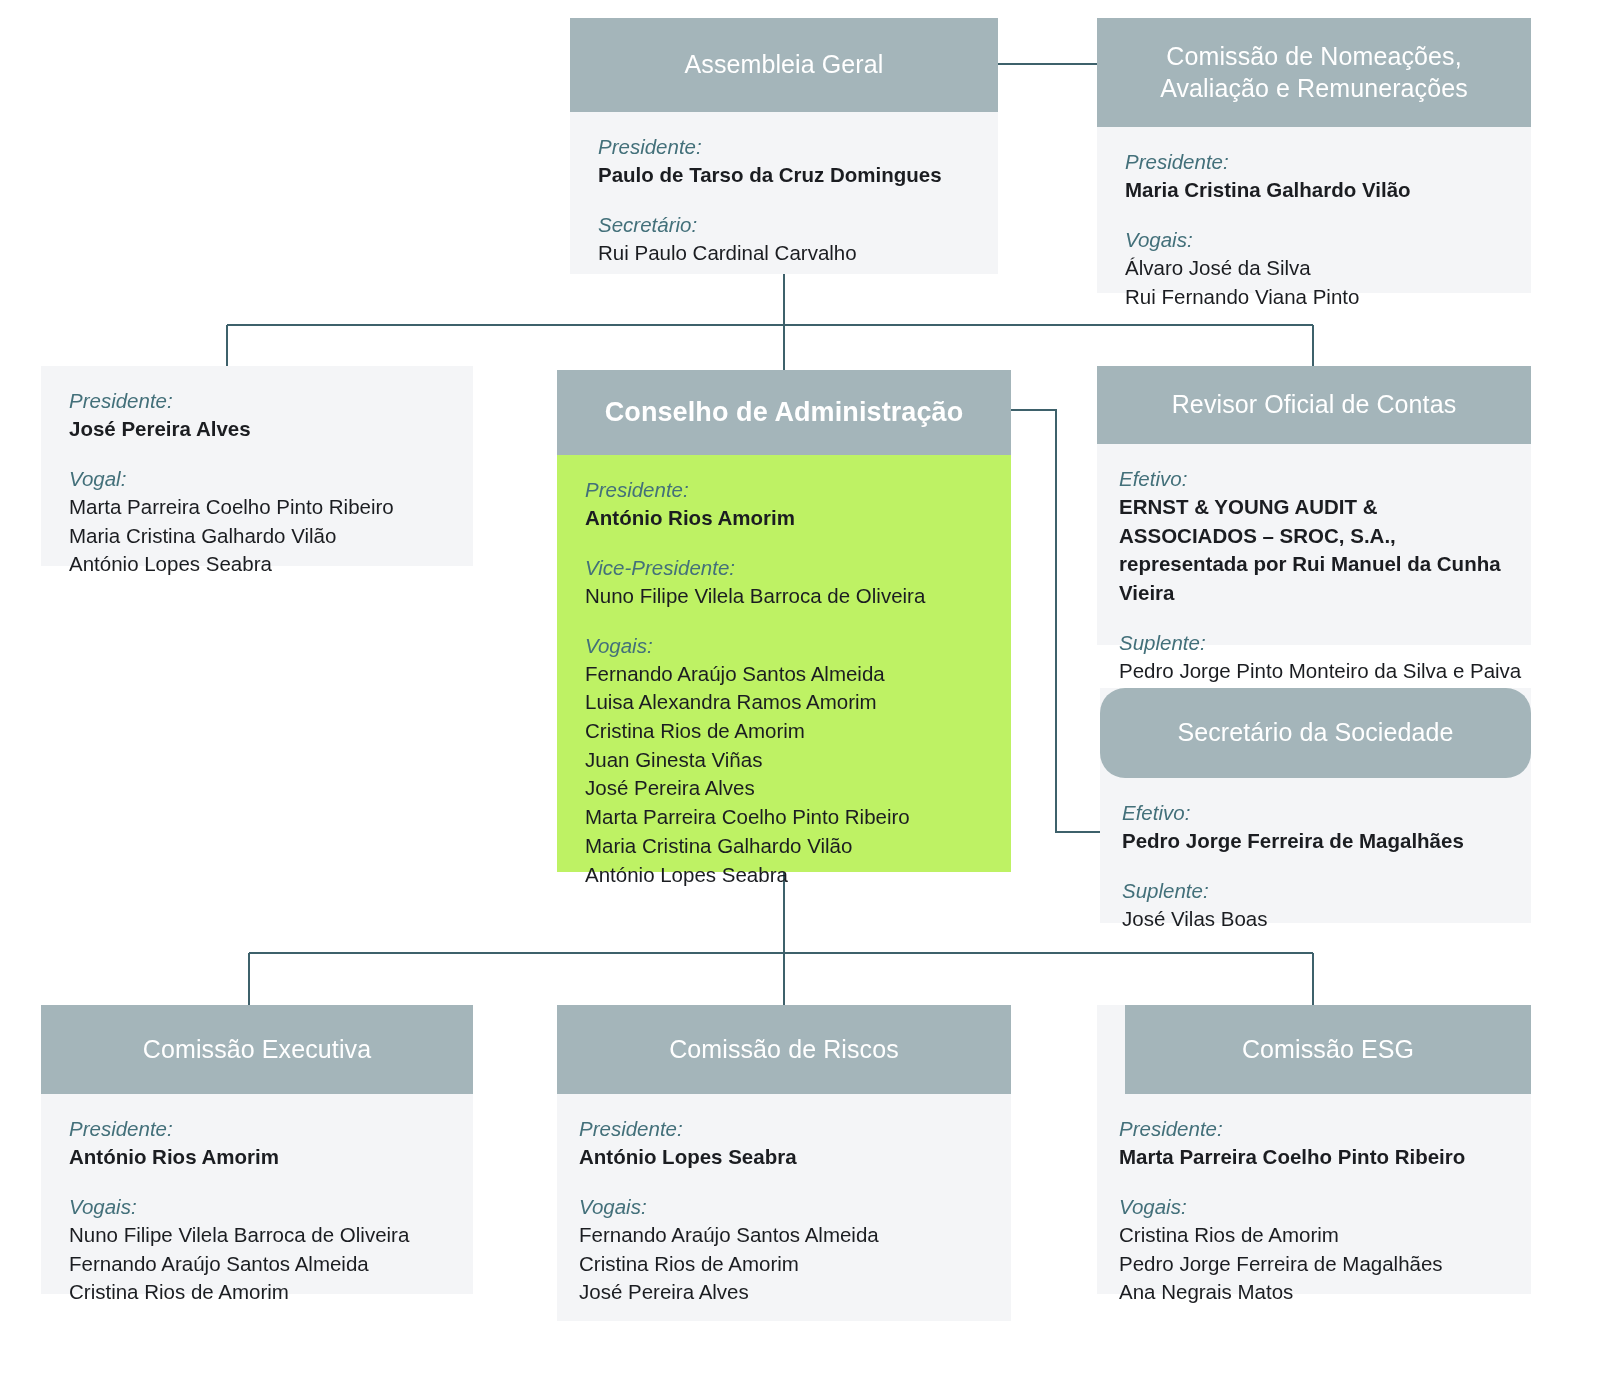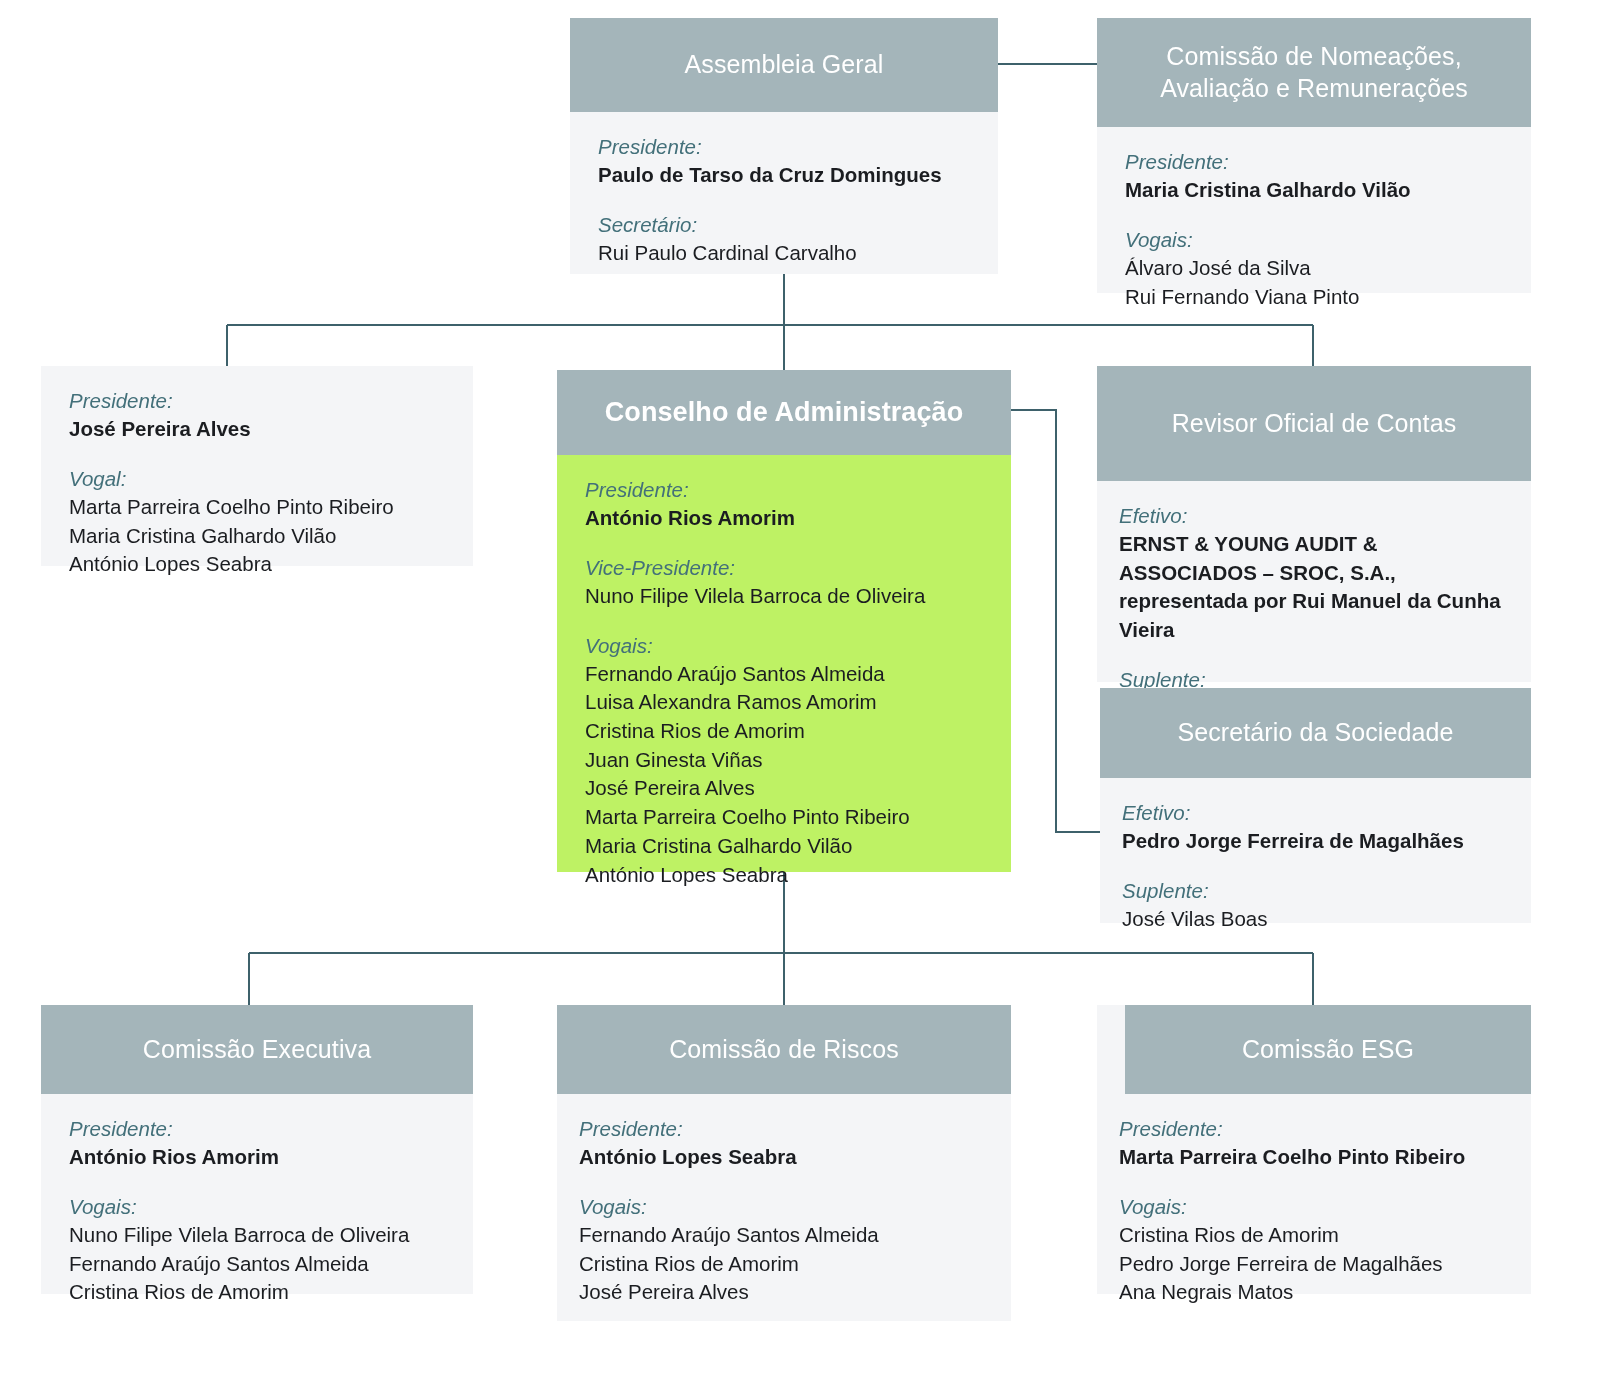--- a/index.html
+++ b/index.html
@@ -159,35 +159,35 @@
         <div class="nm">Juan Ginesta Viñas</div>
         <div class="nm">José Pereira Alves</div>
         <div class="nm">Marta Parreira Coelho Pinto Ribeiro</div>
         <div class="nm">Maria Cristina Galhardo Vilão</div>
         <div class="nm">António Lopes Seabra</div>
       </div>
     </div>
   </div>
 
   <div class="node" style="left:1097px; top:366px; width:434px;">
-    <div class="hdr" style="height:115px;">Revisor Oficial de Contas</div>
+    <div class="hdr" style="height:78px;">Revisor Oficial de Contas</div>
     <div class="body" style="height:201px; padding-left:22px; padding-right:12px;">
       <div class="grp">
         <div class="lbl">Efetivo:</div>
         <div class="nm b wrap">ERNST &amp; YOUNG AUDIT &amp; ASSOCIADOS – SROC, S.A., representada por Rui Manuel da Cunha Vieira</div>
       </div>
       <div class="grp">
         <div class="lbl">Suplente:</div>
         <div class="nm">Pedro Jorge Pinto Monteiro da Silva e Paiva</div>
       </div>
     </div>
   </div>
 
   <div class="node" style="left:1100px; top:688px; width:431px;">
-    <div class="hdr" style="height:90px;">Secretário da Sociedade</div>
+    <div class="hdr" style="height:90px;border-radius:25px;">Secretário da Sociedade</div>
     <div class="body" style="height:145px; padding-left:22px;">
       <div class="grp">
         <div class="lbl">Efetivo:</div>
         <div class="nm b">Pedro Jorge Ferreira de Magalhães</div>
       </div>
       <div class="grp">
         <div class="lbl">Suplente:</div>
         <div class="nm">José Vilas Boas</div>
       </div>
     </div>

